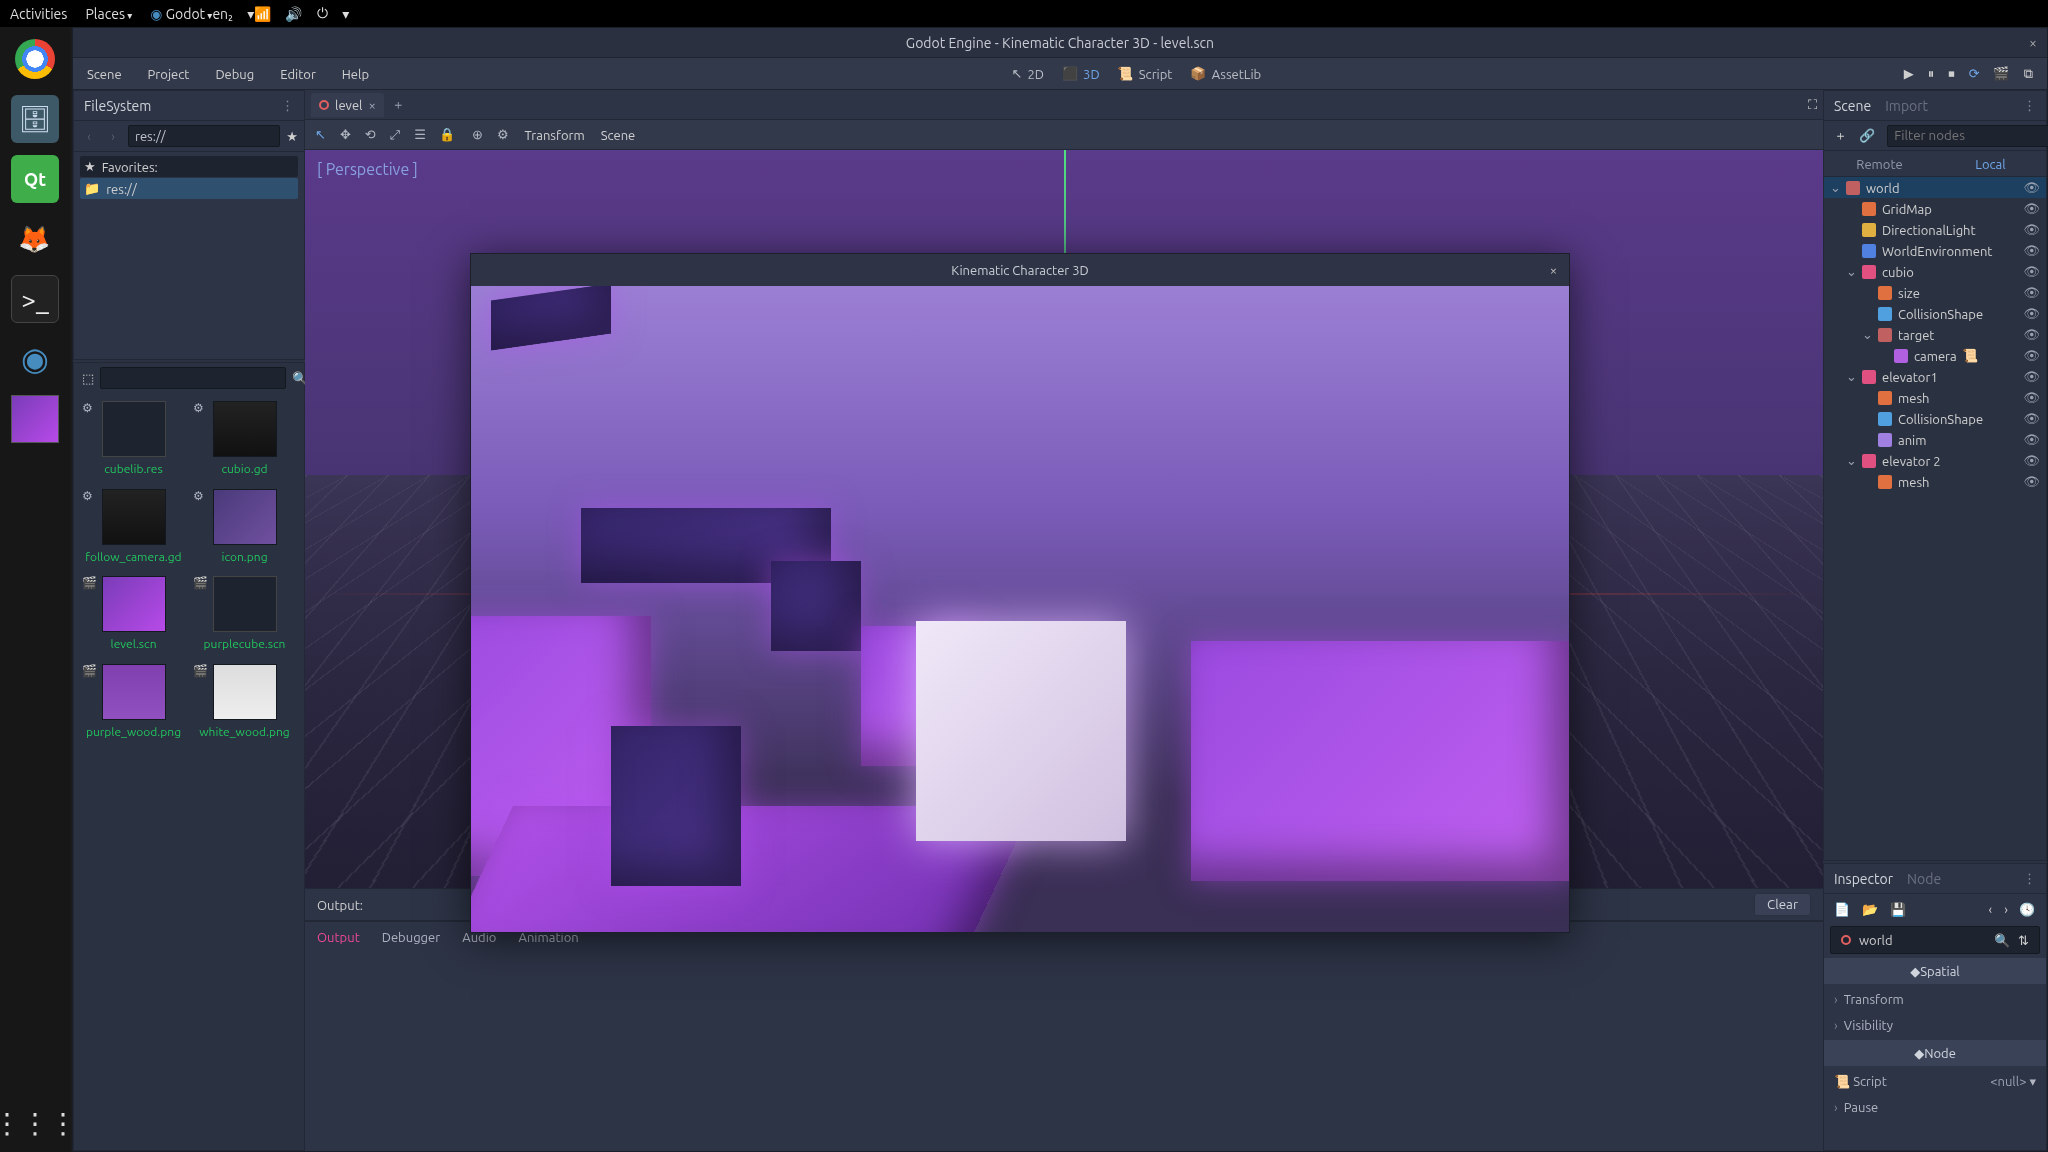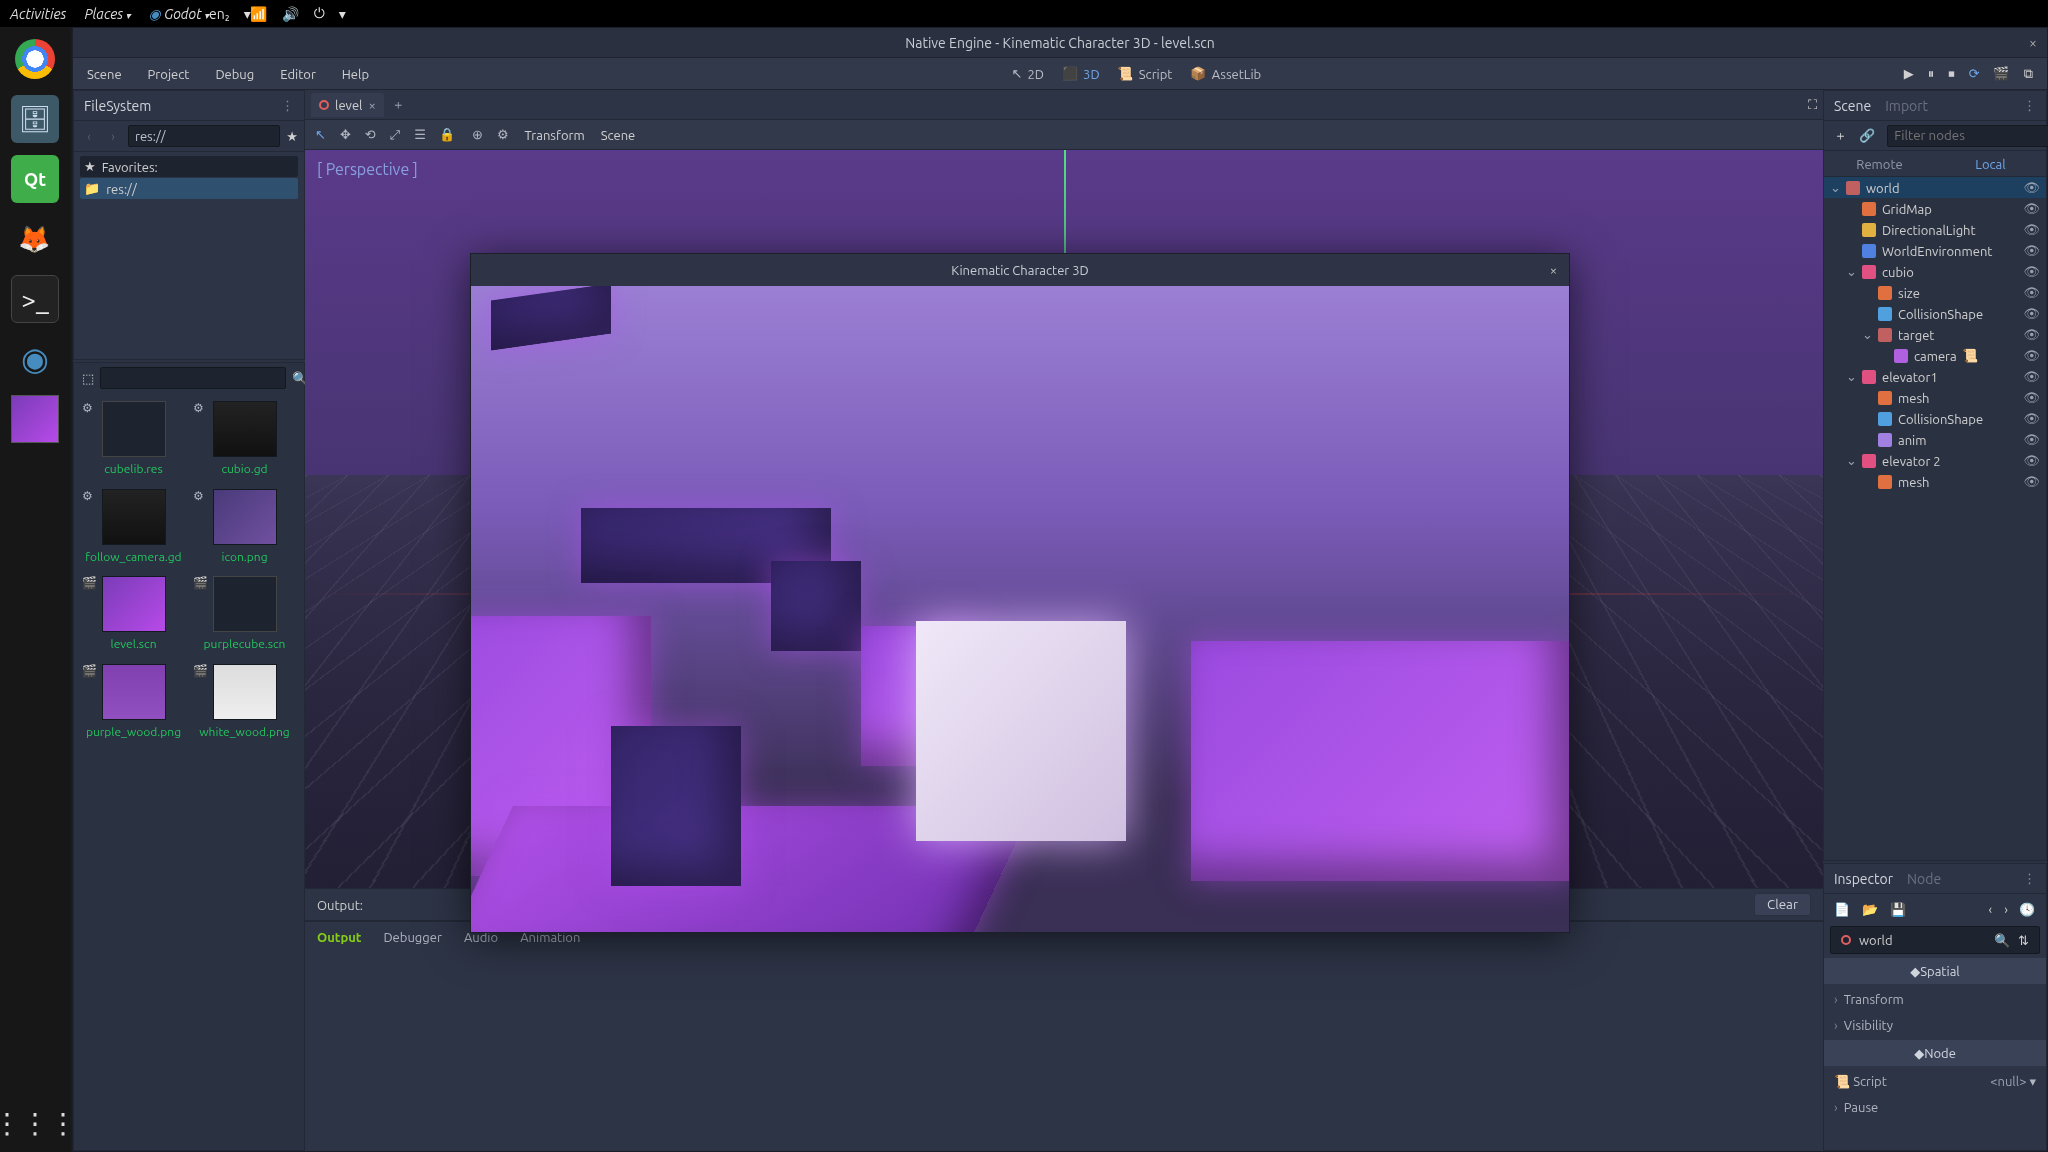--- a/index.html
+++ b/index.html
@@ -1,20 +1,20 @@
 <!DOCTYPE html>
 <html><head>
 <meta charset="utf-8">
 <style>
 * { margin: 0; padding: 0; box-sizing: border-box; font-family: "Ubuntu", "Segoe UI", sans-serif; }
 body { background: #1a1a1a; color: #cfcfcf; font-size: 13px; width: 2048px; height: 1152px; overflow: hidden; }
 
 
 .gnome-bar { background:#000; height:27px; display:flex; align-items:center; padding:0 10px; color:#ddd; font-size:14px; }
-.gnome-bar .left { display:flex; gap:18px; align-items:flex-start;font-style:italic; }
+.gnome-bar .left { display:flex; gap:18px; align-items:flex-start; }
 .gnome-bar .center { flex:1; text-align:center; }
 .gnome-bar .right { display:flex; gap:14px; align-items:center; }
 .drop::after { content:" ▾"; font-size:10px; }
 
 
 .dock { position:absolute; left:0; top:27px; bottom:0; width:70px; background:rgba(20,20,20,0.4); display:flex; flex-direction:column; align-items:center; padding-top:8px; gap:12px; }
 .dock .app { width:48px; height:48px; border-radius:6px; display:flex; align-items:center; justify-content:center; font-size:26px; }
 .dock .chrome { background: radial-gradient(circle, #fff 30%, #4285f4 31% 45%, transparent 46%), conic-gradient(#ea4335 0 120deg, #fbbc05 120deg 240deg, #34a853 240deg 360deg); border-radius:50%; width:40px; height:40px; }
 .dock .files { background:#3d5866; color:#cde; }
 .dock .qt { background:#3fae4a; color:#fff; font-weight:bold; font-size:18px; }
@@ -87,21 +87,21 @@
 .cube { position:absolute; background:linear-gradient(135deg,#9b4ae0,#c060f0); box-shadow:inset -20px -20px 40px rgba(0,0,0,0.4), 0 0 30px rgba(180,80,240,0.5); }
 .cube.white { background:linear-gradient(135deg,#f0e8f8,#d0c0e0); box-shadow:0 0 40px rgba(220,180,255,0.8); }
 .cube.dark { background:linear-gradient(135deg,#35256a,#4a338a); }
 
 
 .bottom { height:263px; background:#2d3446; border-top:1px solid #222836; display:flex; flex-direction:column; }
 .bottom .out-head { height:32px; display:flex; align-items:center; padding:0 12px; border-bottom:1px solid #222836; }
 .bottom .out-body { flex:1; padding:8px 12px; font-family:monospace; font-size:12px; color:#b8bdc8; white-space:pre; overflow:hidden; }
 .bottom .out-tabs { height:30px; display:flex; align-items:center; gap:22px; padding:0 12px; border-top:1px solid #222836; }
 .bottom .out-tabs .t { color:#aeb3c0; }
-.bottom .out-tabs .t.active { color:#84cc16;font-weight:bold; }
+.bottom .out-tabs .t.active { color:#ec4899; }
 .clear-btn { margin-left:auto; background:#3a4156; border:1px solid #2a3040; padding:3px 12px; border-radius:3px; color:#cfd2da; }
 
 
 .right-col { width:224px; display:flex; flex-direction:column; gap:2px; }
 .scene-tools { height:30px; display:flex; align-items:center; gap:12px; padding:0 10px; background:#2d3446; border-bottom:1px solid #222836; }
 .scene-tools input { flex:1; background:#1e2330; border:1px solid #14181f; height:22px; color:#7b8090; padding:0 6px; border-radius:2px; }
 .scene-sub { height:26px; display:flex; align-items:center; background:#2d3446; border-bottom:1px solid #222836; }
 .scene-sub .half { flex:1; text-align:center; color:#9098a8; font-size:13px; }
 .scene-sub .half.active { color:#6fa6e8; }
 .tree { flex:1; background:#2a3141; overflow:auto; font-size:13px; }
@@ -148,21 +148,21 @@
   <div class="app qt">Qt</div>
   <div class="app gimp">🦊</div>
   <div class="app term">&gt;_</div>
   <div class="app godot-icn">◉</div>
   <div class="thumb"></div>
   <div class="grid-icon">⋮⋮⋮</div>
 </div>
 
 <div class="window">
   <div class="titlebar">
-    <span>Native Engine - Kinematic Character 3D - level.scn</span>
+    <span>Godot Engine - Kinematic Character 3D - level.scn</span>
     <span class="close-x">×</span>
   </div>
 
   <div class="menubar">
     <span>Scene</span>
     <span>Project</span>
     <span>Debug</span>
     <span>Editor</span>
     <span>Help</span>
     <div class="spacer"></div>

